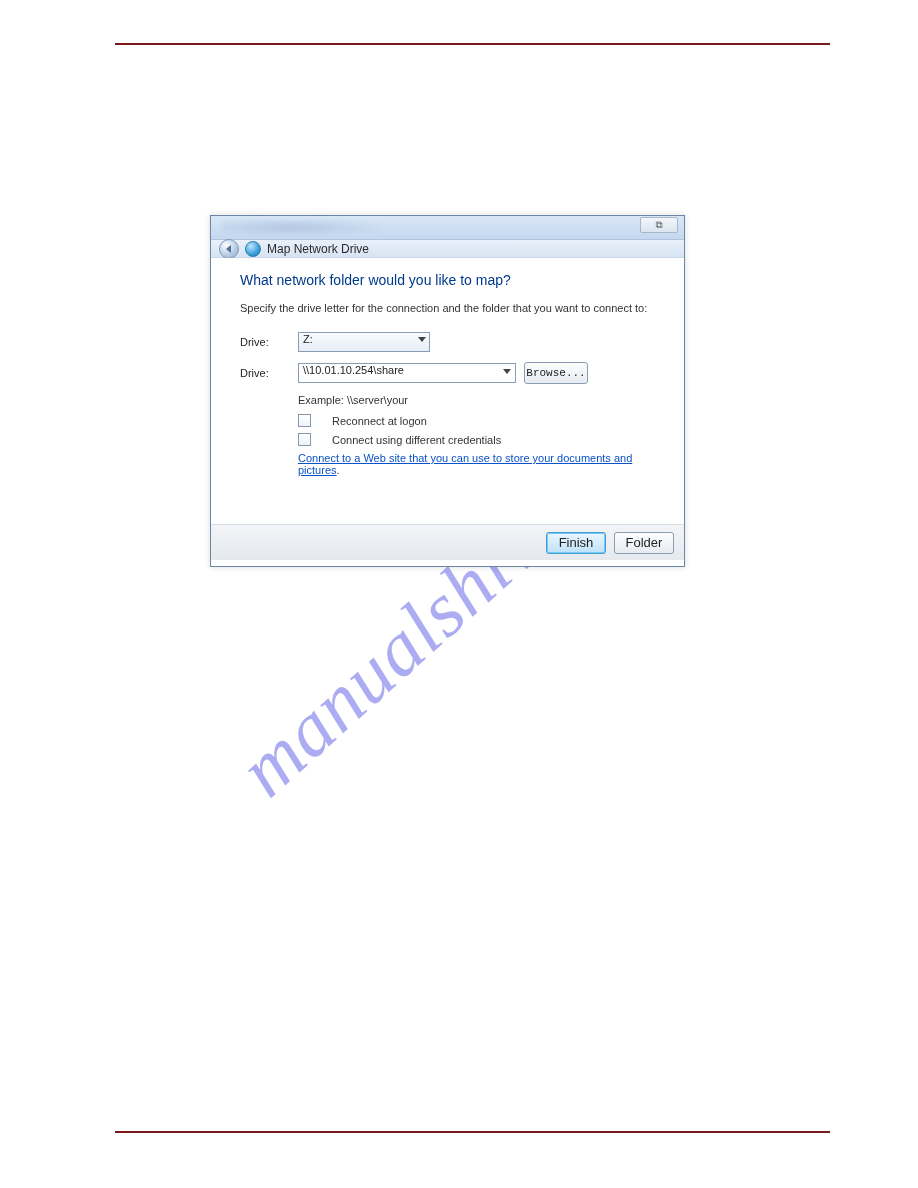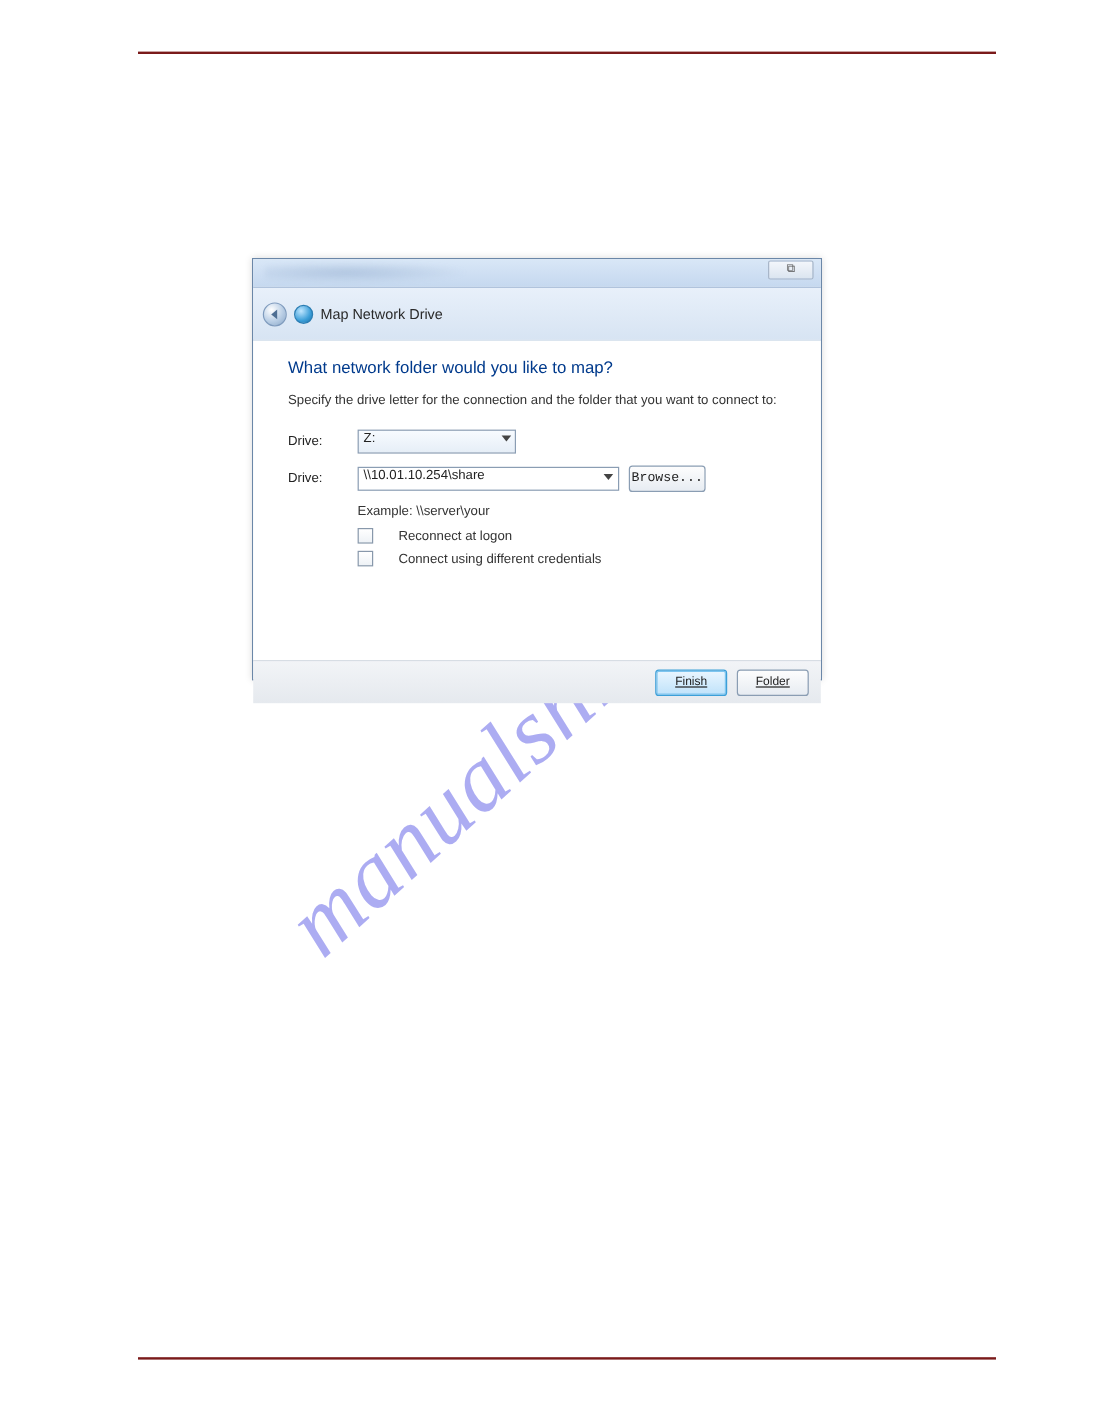--- a/index.html
+++ b/index.html
@@ -65,21 +65,21 @@
     height: 16px;
     border: 1px solid #a8b6c9;
     border-radius: 2px;
     background: linear-gradient(#f3f6fb,#dbe5f0);
     font-size: 10px;
     text-align: center;
     line-height: 14px;
     color: #555;
   }
   .wizard-header {
-    height: 44px;
+    height: 18px;
     background: linear-gradient(#e8f0fa,#d7e4f3);
     display: flex;
     align-items: center;
     gap: 6px;
     padding: 0 8px;
     font-size: 12px;
     color: #2a2a2a;
     border-bottom: 1px solid #c9d7e8;
   }
   .back-circle {
@@ -192,24 +192,23 @@
     align-items: center;
     gap: 8px;
     padding: 0 10px;
   }
   .btn {
     min-width: 60px;
     height: 22px;
     border: 1px solid #8a9db3;
     border-radius: 3px;
     background: linear-gradient(#fdfdfd,#e7ecf2);
-    font-size: 10px;
+    font-size: 13px;
     color: #222;
     padding: 0 10px;
-    text-decoration: underline;
   }
   .btn.primary {
     border: 1px solid #3c9fd8;
     background: linear-gradient(#eaf6ff,#bfe2fa);
     box-shadow: 0 0 0 1px #7ec5ef inset;
   }
   .blur-strip {
     position: absolute;
     left: 10px; top: 2px;
     width: 170px; height: 18px;
@@ -267,20 +266,23 @@
       <div class="indented chk-row">
         <div class="chk"></div>
         <span>Reconnect at logon</span>
       </div>
 
       <div class="indented chk-row">
         <div class="chk"></div>
         <span>Connect using different credentials</span>
       </div>
 
+      <div class="indented" style="margin-top:4px;">
+        <span class="link">Connect to a Web site that you can use to store your documents and pictures</span><span>.</span>
+      </div>
 
     </div>
 
     <div class="wizard-footer">
       <button class="btn primary">Finish</button>
       <button class="btn">Folder</button>
     </div>
 
   </div>
 

